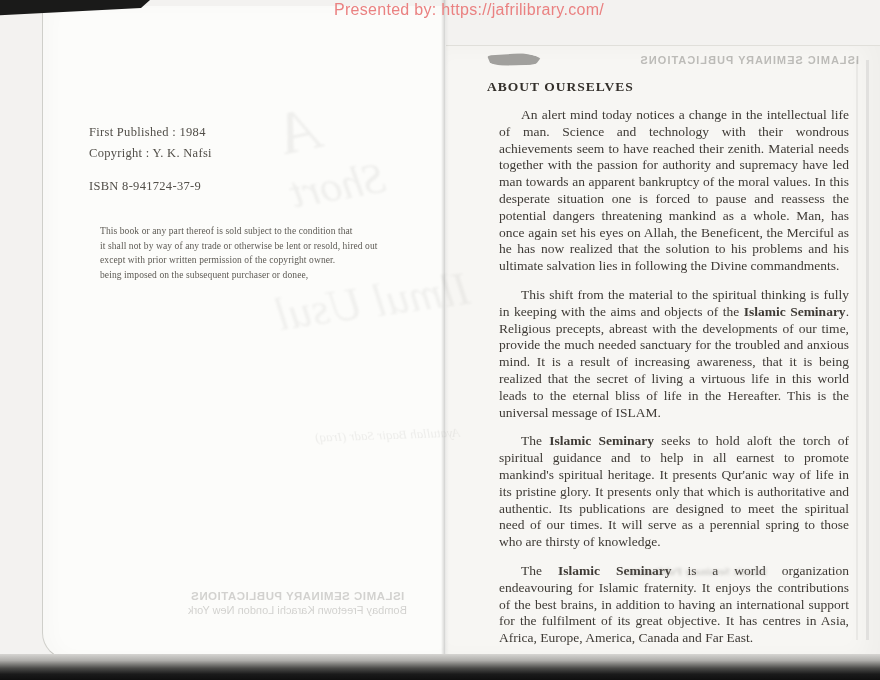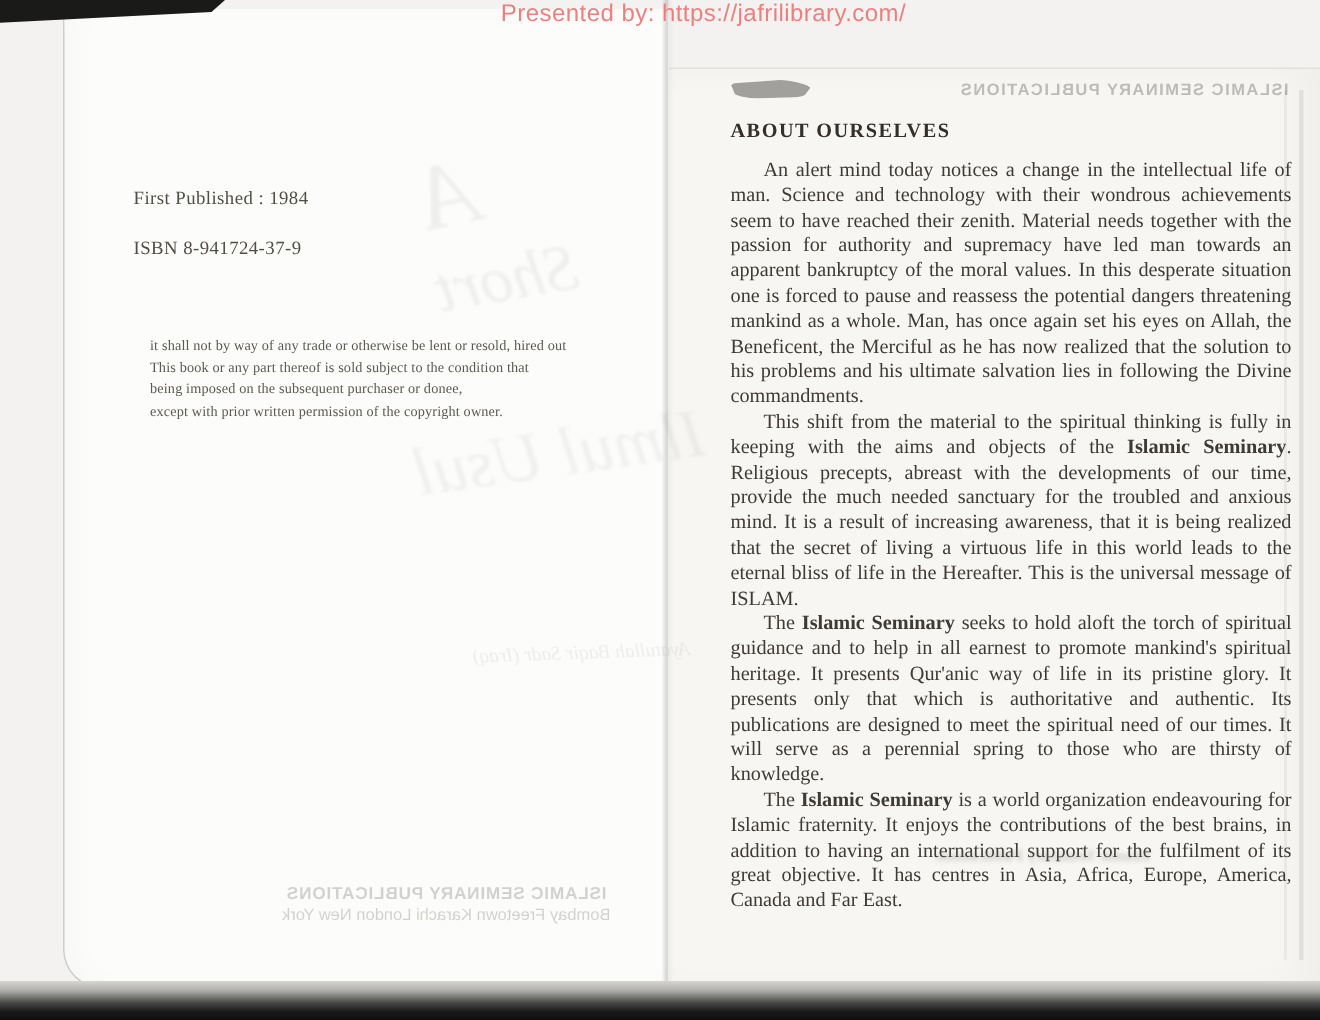--- a/index.html
+++ b/index.html
@@ -53,47 +53,48 @@
     letter-spacing:1px;color:#8d8c88;}
   .logo-blob{width:54px;height:13px;background:#5c5b58;border-radius:60% 40% 50% 50%;
     clip-path:polygon(0 35%,30% 0,100% 20%,92% 100%,10% 90%);}
   .bleed-footer{left:487px;top:565px;width:280px;font-size:11px;font-weight:bold;opacity:0.33;
     transform:scaleX(-1);filter:blur(1.4px);color:#7f7e7a;}
 
   
   .about-col{position:absolute;left:487px;top:79px;width:374px;color:#3e3a35;}
   .about-heading{text-align:left;font-weight:bold;font-size:13.5px;letter-spacing:1px;
     color:#332f2a;margin-bottom:10px;}
-  .about-body p{margin:0;text-indent:22px;text-align:justify;
+  .about-body p{margin:12px;text-indent:22px;text-align:justify;
     font-size:13.5px;line-height:16.8px;}
 </style>
 </head>
 <body>
 
 <div class="scan">
 
   <div class="left-page"></div>
   <div class="right-page"></div>
   <div class="gutter"></div>
   <div class="corner-wedge"></div>
   <div class="edge-streak s1"></div>
   <div class="edge-streak s2"></div>
 
   <div class="watermark">Presented by: https://jafrilibrary.com/</div>
 
   <div class="pub-block">
     <div>First Published : 1984</div>
+    <div>Copyright : Y. K. Nafsi</div>
     <div class="isbn">ISBN 8-941724-37-9</div>
   </div>
 
   <div class="rights">
+    <div>This book or any part thereof is sold subject to the condition that</div>
     <div>it shall not by way of any trade or otherwise be lent or resold, hired out</div>
-    <div>This book or any part thereof is sold subject to the condition that</div>
+    <div>except with prior written permission of the copyright owner.</div>
     <div>being imposed on the subsequent purchaser or donee,</div>
-    <div>except with prior written permission of the copyright owner.</div>
   </div>
 
   <div class="hw hw1">A</div>
   <div class="hw hw2">Short</div>
   <div class="hw hw3">Ilmul Usul</div>
   <div class="bleed bleed-author">Ayatullah Baqir Sadr (Iraq)</div>
   <div class="bleed bleed-imprint mirror">
     <div class="l1">ISLAMIC SEMINARY PUBLICATIONS</div>
     <div class="l2">Bombay Freetown Karachi London New York</div>
   </div>

